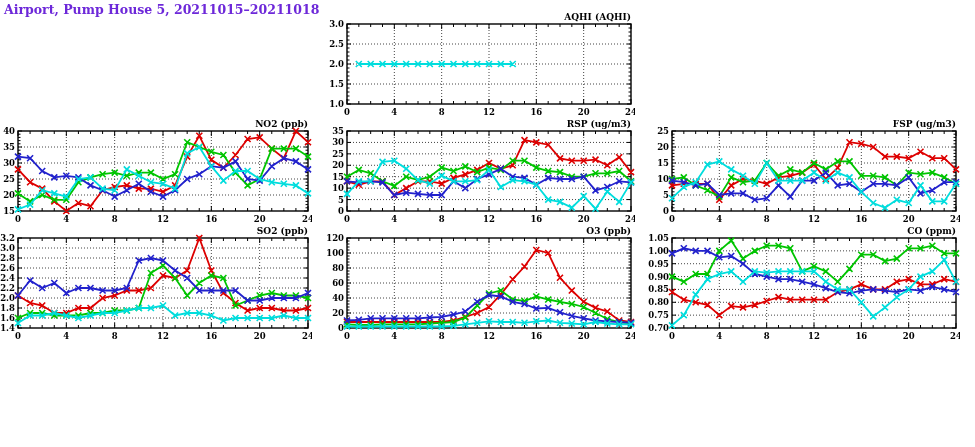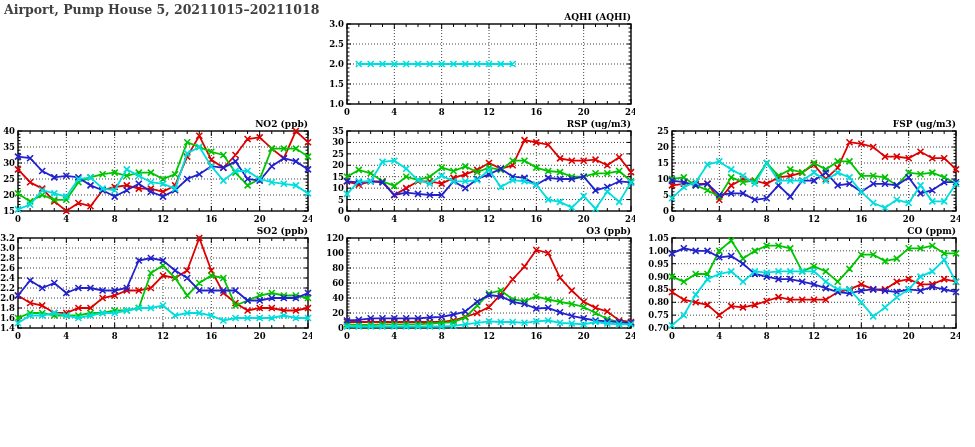--- a/index.html
+++ b/index.html
@@ -1,18 +1,18 @@
 <!DOCTYPE html>
 <html><head>
 <meta charset="utf-8">
 <style>
   html,body{margin:0;padding:0;background:#fff;}
   #screen{position:relative;width:975px;height:447px;background:#ffffff;overflow:hidden;
           font-family:"DejaVu Serif", serif;}
-  #page-title{position:absolute;left:4px;top:2px;font-size:12.5px;font-weight:bold;color:#404040;
+  #page-title{position:absolute;left:4px;top:2px;font-size:12.5px;font-weight:bold;color:#6d28d9;
               letter-spacing:0px;white-space:nowrap;}
   .chart{position:absolute;}
   .c-aqhi{left:325px;top:8px;width:310px;height:112px;}
   .c-no2 {left:0px;  top:115px;width:312px;height:112px;}
   .c-rsp {left:325px;top:115px;width:310px;height:112px;}
   .c-fsp {left:648px;top:115px;width:312px;height:112px;}
   .c-so2 {left:0px;  top:222px;width:312px;height:122px;}
   .c-o3  {left:325px;top:222px;width:310px;height:122px;}
   .c-co  {left:648px;top:222px;width:312px;height:122px;}
   svg text{font-family:"DejaVu Serif", serif;font-weight:bold;fill:#000;}

